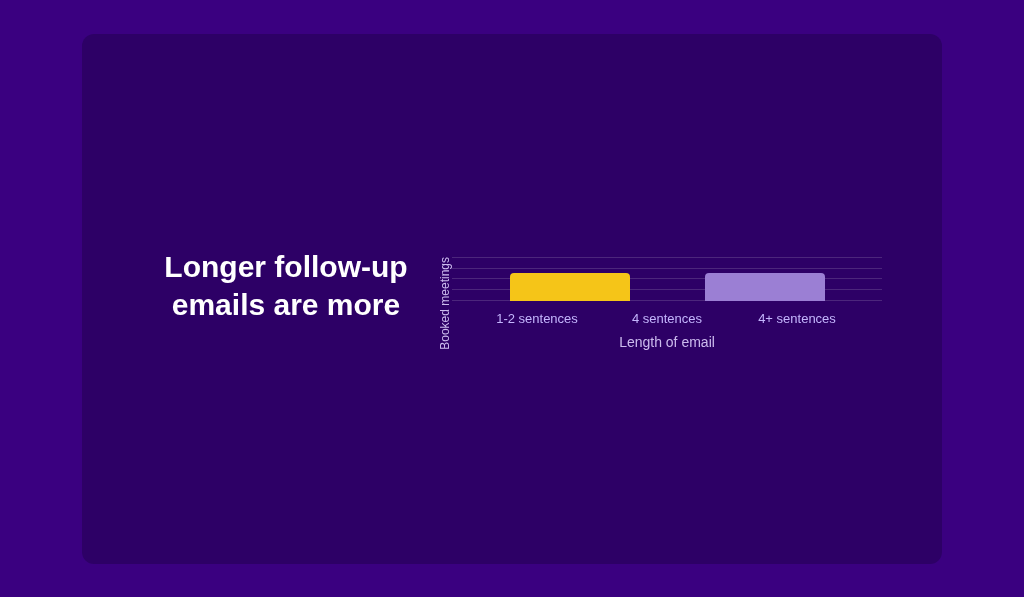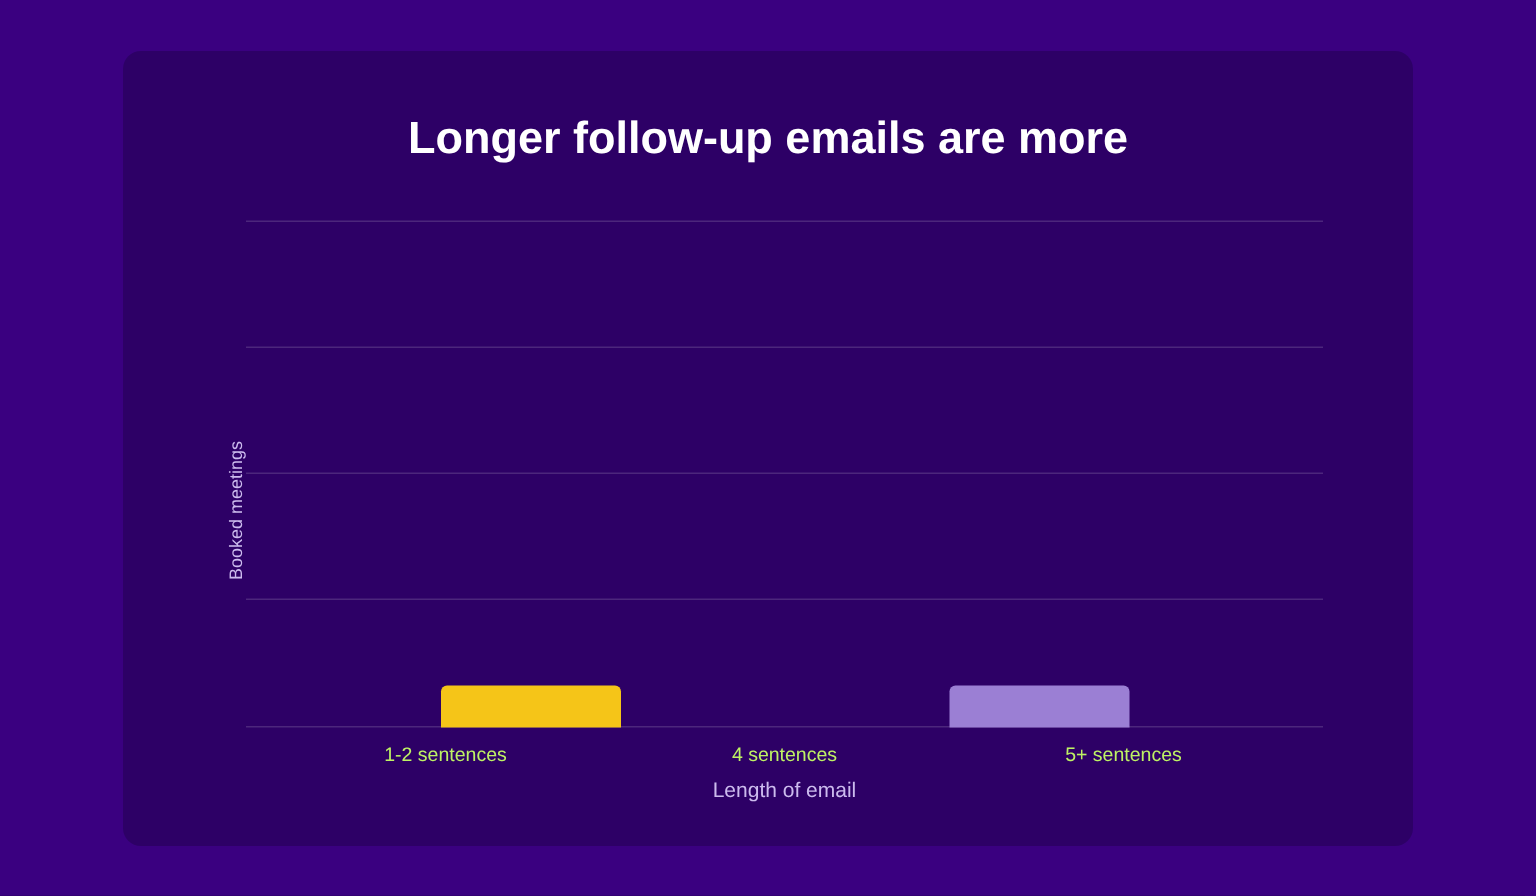--- a/index.html
+++ b/index.html
@@ -14,21 +14,21 @@
       font-family: 'Arial', sans-serif;
       overflow: hidden;
     }
 
     .card {
       background-color: #2d0066;
       border-radius: 12px;
       width: 860px;
       height: 530px;
       display: flex;
-      flex-direction: column;
+      flex-direction: row;
       align-items: center;
       padding: 40px 60px 30px 60px;
     }
 
     .title {
       color: #ffffff;
       font-size: 30px;
       font-weight: 900;
       text-align: center;
       line-height: 1.25;
@@ -131,21 +131,21 @@
     }
 
     .x-axis {
       display: flex;
       flex-direction: row;
       justify-content: space-around;
       padding: 10px 20px 0 20px;
     }
 
     .x-label {
-      color: #bef264;
+      color: #c4b5fd;
       font-size: 13px;
       font-weight: 500;
       text-align: center;
       width: 130px;
     }
 
     .x-axis-title {
       text-align: center;
       color: #ccbbee;
       font-size: 14px;
@@ -182,19 +182,19 @@
           <div class="bar-group">
             <div class="bar bar-purple"></div>
           </div>
 
         </div>
       </div>
 
       <div class="x-axis">
         <div class="x-label">1-2 sentences</div>
         <div class="x-label">4 sentences</div>
-        <div class="x-label">5+ sentences</div>
+        <div class="x-label">4+ sentences</div>
       </div>
 
       <div class="x-axis-title">Length of email</div>
     </div>
   </div>
 </div>
 
 </body></html>

